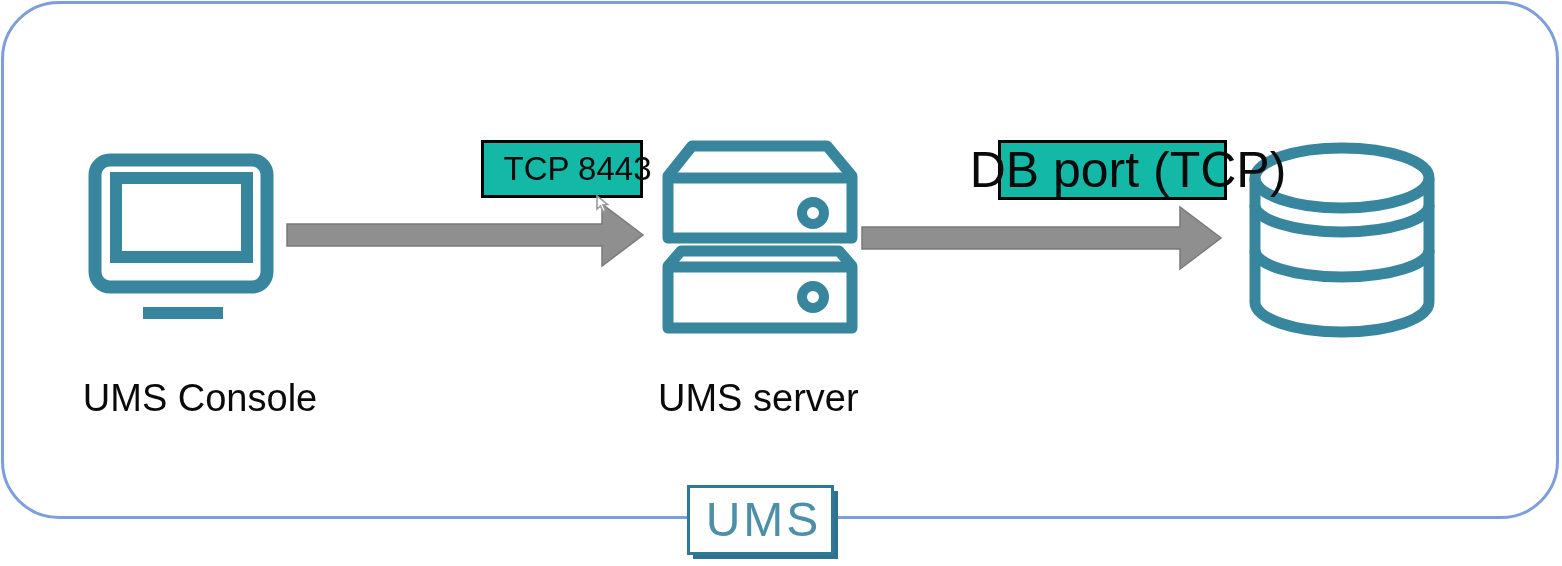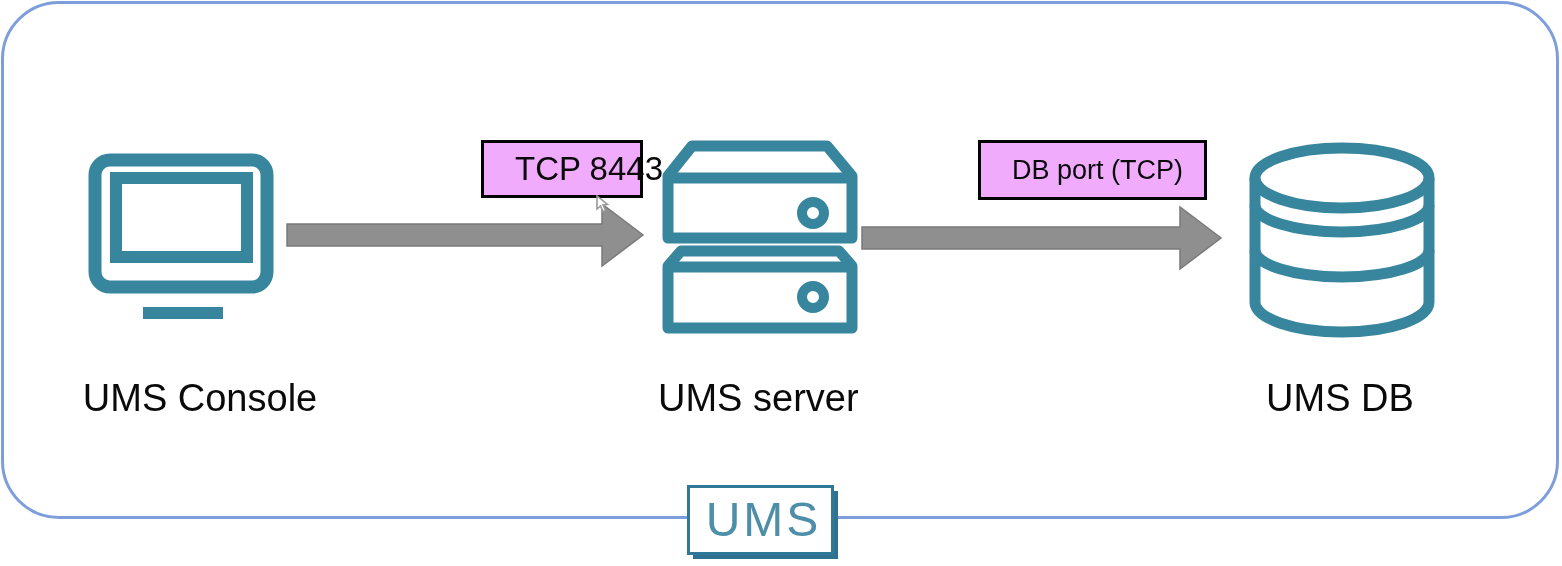--- a/index.html
+++ b/index.html
@@ -13,26 +13,26 @@
   }
   .icons-svg{position:absolute;left:0;top:0;}
   .teal-stroke{stroke:var(--icon-teal);fill:none;}
   .teal-fill{fill:var(--icon-teal);}
   .arrow{fill:var(--arrow-fill);stroke:var(--arrow-edge);stroke-width:1.5;}
   .node-label{
     position:absolute;font-size:38px;color:var(--text-black);
     text-align:center;line-height:1.2;white-space:nowrap;
   }
   .port-label{
-    position:absolute;box-sizing:border-box;background:#f0abfc;
+    position:absolute;box-sizing:border-box;background:#14b8a6;
     border:3px solid var(--label-border);color:var(--text-black);
-    display:flex;align-items:center;justify-content:flex-start;white-space:nowrap;padding-left:31px;
+    display:flex;align-items:center;justify-content:center;white-space:nowrap;padding-left:31px;
   }
   .port-label.tcp{left:481px;top:140px;width:162px;height:58px;font-size:33px;}
-  .port-label.db{left:978px;top:140px;width:229px;height:60px;font-size:27px;}
+  .port-label.db{left:998px;top:140px;width:229px;height:60px;font-size:50px;}
   .ums-badge{
     position:absolute;left:687px;top:485px;width:147px;height:70px;box-sizing:border-box;
     background:#ffffff;border:3px solid var(--badge-border);
     box-shadow:5px 5px 0 -1px var(--badge-shadow);
     display:flex;align-items:center;justify-content:center;padding-left:6px;
   }
   .ums-badge span{
     font-size:48px;font-weight:300;letter-spacing:3px;color:var(--badge-text);
     line-height:1;
   }
@@ -82,21 +82,20 @@
 
   <div class="port-label tcp">
     <span>TCP 8443</span>
   </div>
   <div class="port-label db">
     <span>DB port (TCP)</span>
   </div>
 
   <div class="node-label" style="left:658px;top:376px;width:200px;">UMS server</div>
   <div class="node-label" style="left:75px;top:376px;width:250px;">UMS Console</div>
-  <div class="node-label" style="left:1240px;top:376px;width:200px;">UMS DB</div>
 
   <div class="ums-badge">
     <span>UMS</span>
   </div>
 
   <svg class="cursor-svg" width="16" height="18" viewBox="0 0 16 18">
     <path d="M2,1 L2,14 L5.5,11 L8,16.5 L10.5,15.5 L8,10 L12.5,9.5 Z" fill="#ffffff" stroke="var(--cursor-gray)" stroke-width="1.6"></path>
   </svg>
 
 </div>

